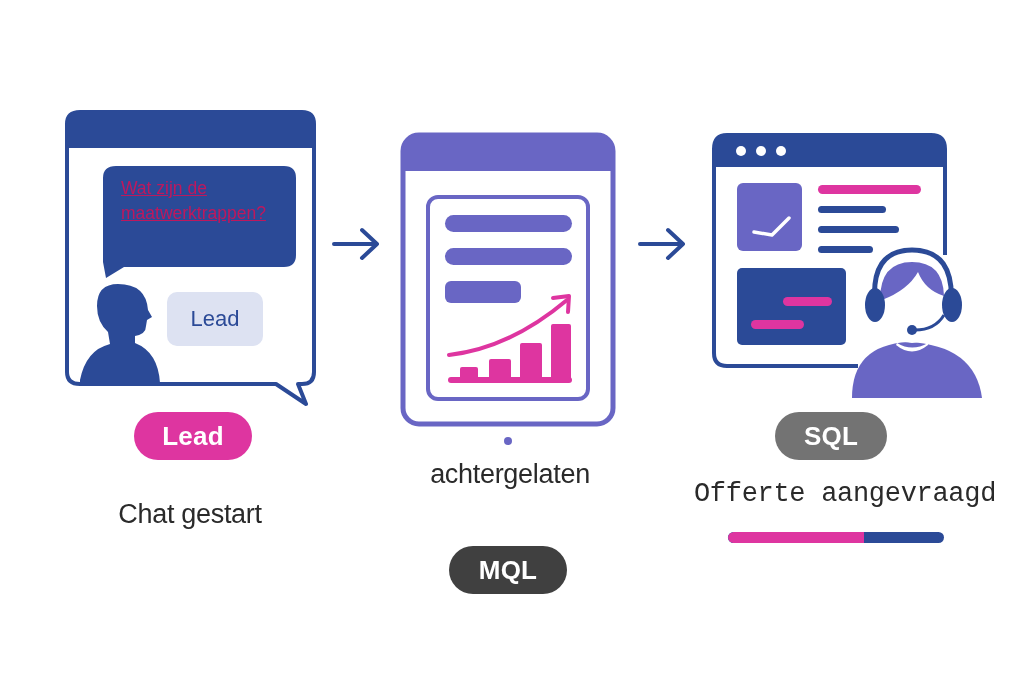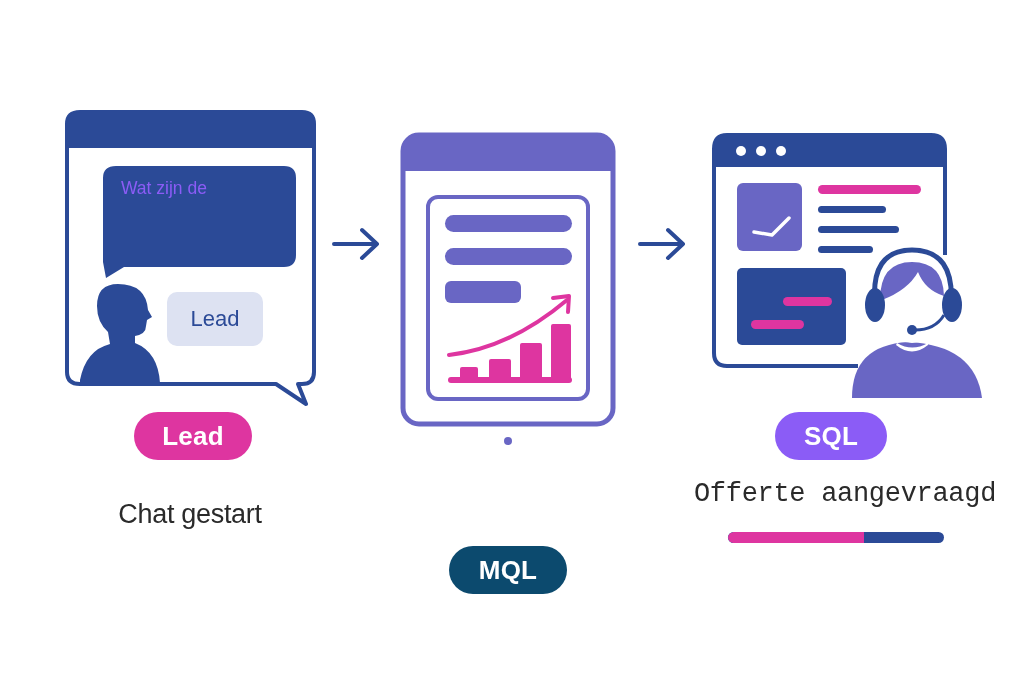--- a/index.html
+++ b/index.html
@@ -5,21 +5,21 @@
   html, body { margin: 0; padding: 0; background: #ffffff; }
   body { width: 1024px; height: 683px; position: relative; overflow: hidden;
          font-family: "Liberation Sans", "DejaVu Sans", sans-serif; }
   .abs { position: absolute; }
   svg { position: absolute; overflow: visible; }
   .pill { position: absolute; color: #fff; font-weight: 700; font-size: 26px;
           display: flex; align-items: center; justify-content: center;
           border-radius: 26px; letter-spacing: 0.2px; }
   .caption { position: absolute; color: #2a2a2a; font-size: 27px; text-align: center;
              line-height: 33px; letter-spacing: -0.3px; }
-  .bubble-text { position: absolute; color: #8b5cf6; font-size: 17.5px; line-height: 25px; }
+  .bubble-text { position: absolute; color: #be185d; font-size: 17.5px; line-height: 25px; text-decoration: underline; }
 </style>
 </head>
 <body>
 
 <div>
   <svg width="1024" height="683" style="left:0;top:0">
 
     <path d="M80 112 H302 Q314 112 314 124 V372 Q314 384 302 384 H298 L306 404 L276 384 H80 Q67 384 67 372 V124 Q67 112 80 112 Z" fill="#ffffff" stroke="#2b4a97" stroke-width="4" stroke-linejoin="round"></path>
 
     <path d="M80 112 H302 Q314 112 314 124 V148 H67 V124 Q67 112 80 112 Z" fill="#2b4a97"></path>
@@ -27,20 +27,21 @@
     <path d="M116 166 H284 Q296 166 296 178 V255 Q296 267 284 267 H124 L106 278 L103 262 V178 Q103 166 116 166 Z" fill="#2b4a97"></path>
 
     <rect x="167" y="292" width="96" height="54" rx="10" fill="#dde2f2"></rect>
 
     <g fill="#2b4a97">
       <path d="M118 284 Q97 284 97 306 Q97 322 108 332 L110 344 Q86 350 80 380 L80 383 H160 Q158 352 135 343 L135 336 Q146 334 146 326 L147 320 L152 317 L148 310 Q146 284 118 284 Z"></path>
     </g>
   </svg>
   <div class="bubble-text" style="left:121px;top:176px;">
     <div>Wat zijn de</div>
+    <div>maatwerktrappen?</div>
   </div>
   <div class="abs" style="left:167px;top:292px;width:96px;height:54px;display:flex;align-items:center;justify-content:center;color:#2b4a97;font-size:22px;">Lead</div>
 
   <div class="pill" style="left:134px;top:412px;width:118px;height:48px;background:#de35a0;">Lead</div>
   <div class="caption" style="left:60px;top:498px;width:260px;">
     <div>Chat gestart</div>
   </div>
 </div>
 
 <svg width="60" height="40" style="left:330px;top:226px">
@@ -67,22 +68,23 @@
       <rect x="489" y="359" width="22" height="23" rx="2" fill="#de35a0"></rect>
       <rect x="520" y="343" width="22" height="39" rx="2" fill="#de35a0"></rect>
       <rect x="551" y="324" width="20" height="58" rx="2" fill="#de35a0"></rect>
       <rect x="448" y="377" width="124" height="6" rx="3" fill="#de35a0"></rect>
     </g>
 
     <circle cx="508" cy="441" r="4" fill="#6966c4"></circle>
   </svg>
 
   <div class="caption" style="left:360px;top:457px;width:300px;line-height:35px;">
+    <div>achtergelaten</div>
   </div>
-  <div class="pill" style="left:449px;top:546px;width:118px;height:48px;background:#0c4a6e;">MQL</div>
+  <div class="pill" style="left:449px;top:546px;width:118px;height:48px;background:#404040;">MQL</div>
 </div>
 
 <svg width="60" height="40" style="left:636px;top:226px">
   <path d="M4 18 H46 M32 4 L47 18 L32 32" fill="none" stroke="#2b4a97" stroke-width="4" stroke-linecap="round" stroke-linejoin="round"></path>
 </svg>
 
 <div>
   <svg width="1024" height="683" style="left:0;top:0">
 
     <path d="M727 135 H931 Q945 135 945 149 V255 M858 366 H727 Q714 366 714 353 V149 Q714 135 727 135" fill="#ffffff" stroke="#2b4a97" stroke-width="4"></path>
@@ -109,20 +111,20 @@
       <path d="M880 300 Q880 262 912 262 Q943 262 944 296 Q925 290 918 272 Q908 290 882 300 Z" fill="#6966c4"></path>
       <path d="M875 305 Q870 250 912 250 Q955 250 951 305" fill="none" stroke="#2b4a97" stroke-width="5"></path>
       <ellipse cx="875" cy="305" rx="10" ry="17" fill="#2b4a97"></ellipse>
       <ellipse cx="952" cy="305" rx="10" ry="17" fill="#2b4a97"></ellipse>
       <path d="M944 315 Q935 330 915 330" fill="none" stroke="#2b4a97" stroke-width="3"></path>
       <circle cx="912" cy="330" r="5" fill="#2b4a97"></circle>
       <path d="M897 343 Q912 352 928 343 L928 345 Q912 358 896 345 Z" fill="#ffffff"></path>
     </g>
   </svg>
 
-  <div class="pill" style="left:775px;top:412px;width:112px;height:48px;background:#8b5cf6;">SQL</div>
+  <div class="pill" style="left:775px;top:412px;width:112px;height:48px;background:#737373;">SQL</div>
   <div class="caption" style="left:690px;top:478px;width:310px;font-family:Liberation Mono, monospace;">
     <div>Offerte aangevraagd</div>
   </div>
   <div class="abs" style="left:728px;top:532px;width:216px;height:11px;border-radius:6px;background:#2b4a97;overflow:hidden;">
     <div id="sql-progress-fill" style="height: 100%; background: rgb(222, 53, 160); border-radius: 6px 0px 0px 6px; width: 63%;"></div>
   </div>
 </div>
 
 </body></html>

